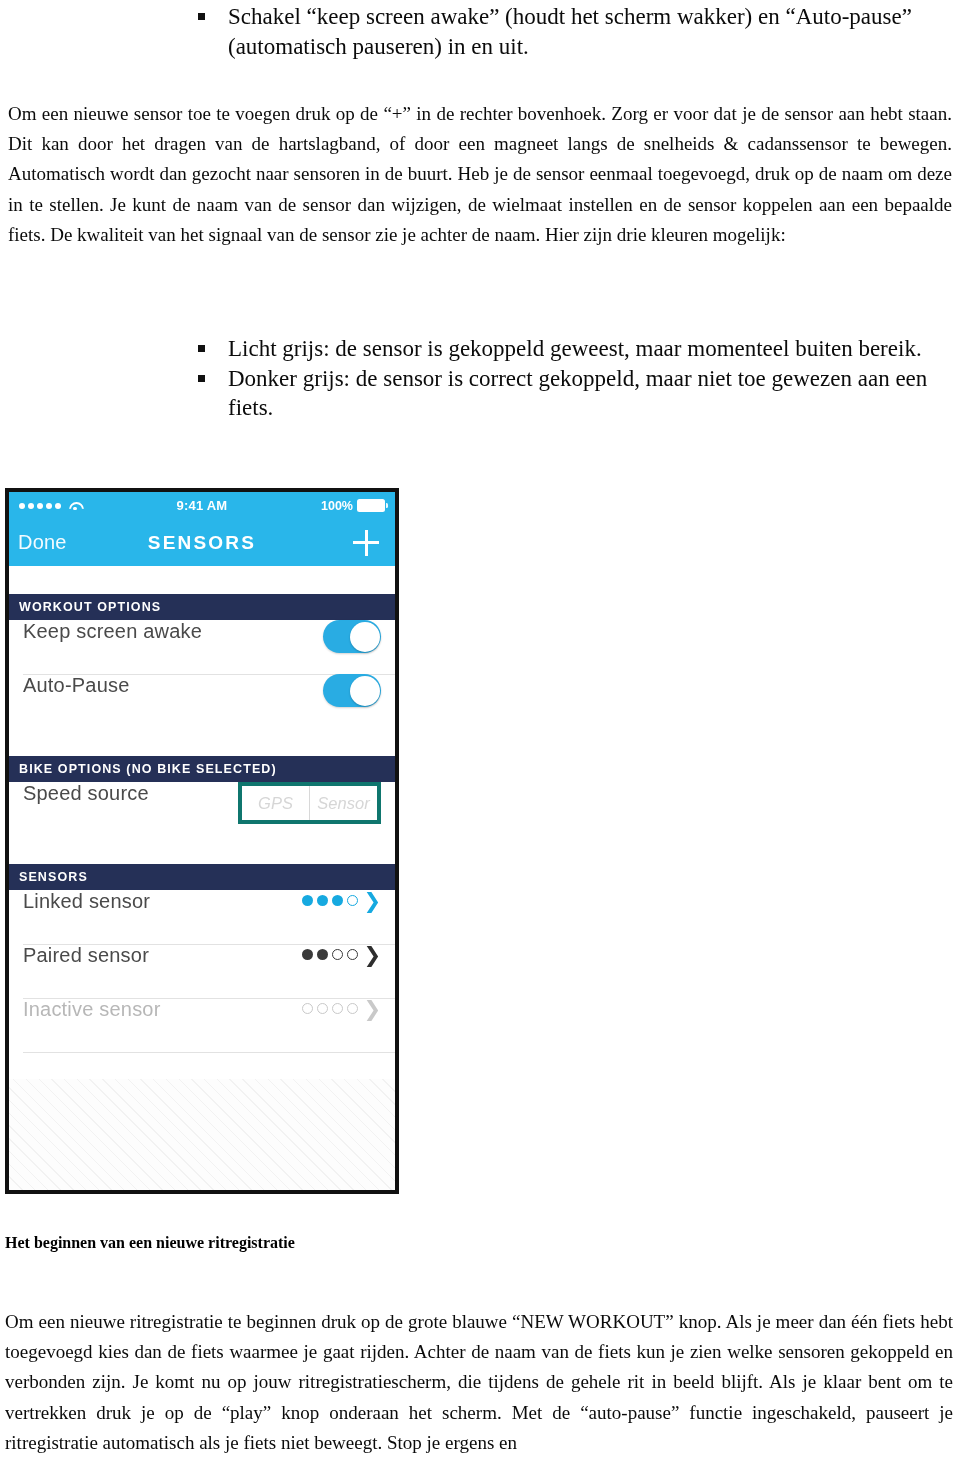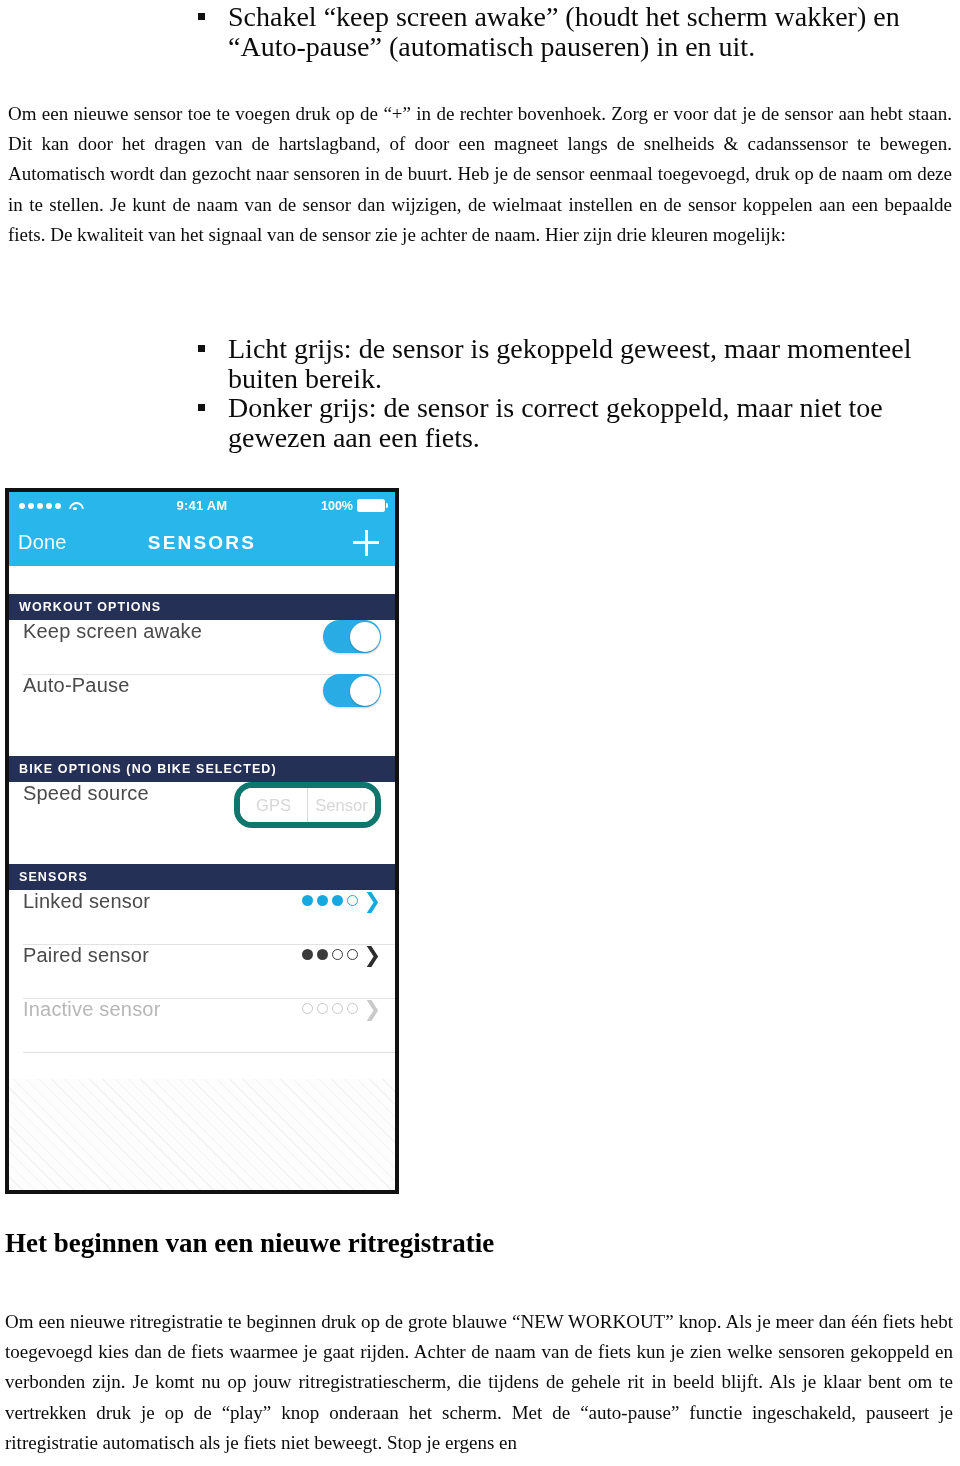--- a/index.html
+++ b/index.html
@@ -30,35 +30,35 @@
     color: #0b0b0b;
   }
 
   .bullet-list {
     list-style: none;
     margin: 0;
     padding: 0;
   }
   .bullet-item {
     position: relative;
-    font-size: 28px;
+    font-size: 23px;
     line-height: 29.6px;
     color: #0b0b0b;
   }
   .bullet-item .marker {
     position: absolute;
     left: -30px;
     top: 11px;
     width: 7px;
     height: 7px;
     background: #111;
   }
 
   .sec-heading {
-    font-size: 27px;
+    font-size: 16px;
     font-weight: bold;
     line-height: 30px;
     color: #000;
   }
 
   
   #top-bullets {
     position: absolute;
     left: 228px;
     top: 2px;
@@ -268,24 +268,25 @@
     right: 1.5px; top: 1.5px;
     width: 30px; height: 30px;
     border-radius: 50%;
     background: #ffffff;
     box-shadow: 0 1px 2px rgba(0,0,0,0.22);
   }
 
   
   .segmented {
     display: flex;
-    border: 6px solid #0f766e;
-    border-radius: 18px;
+    border: 4px solid #0f766e;
+    border-radius: 0;
     overflow: hidden;
     height: 34px;
+    font-style: italic;
   }
   .seg {
     width: 67px;
     display: flex;
     align-items: center;
     justify-content: center;
     font-size: 16.5px;
     color: #d6d6d6;
     background: #ffffff;
   }

